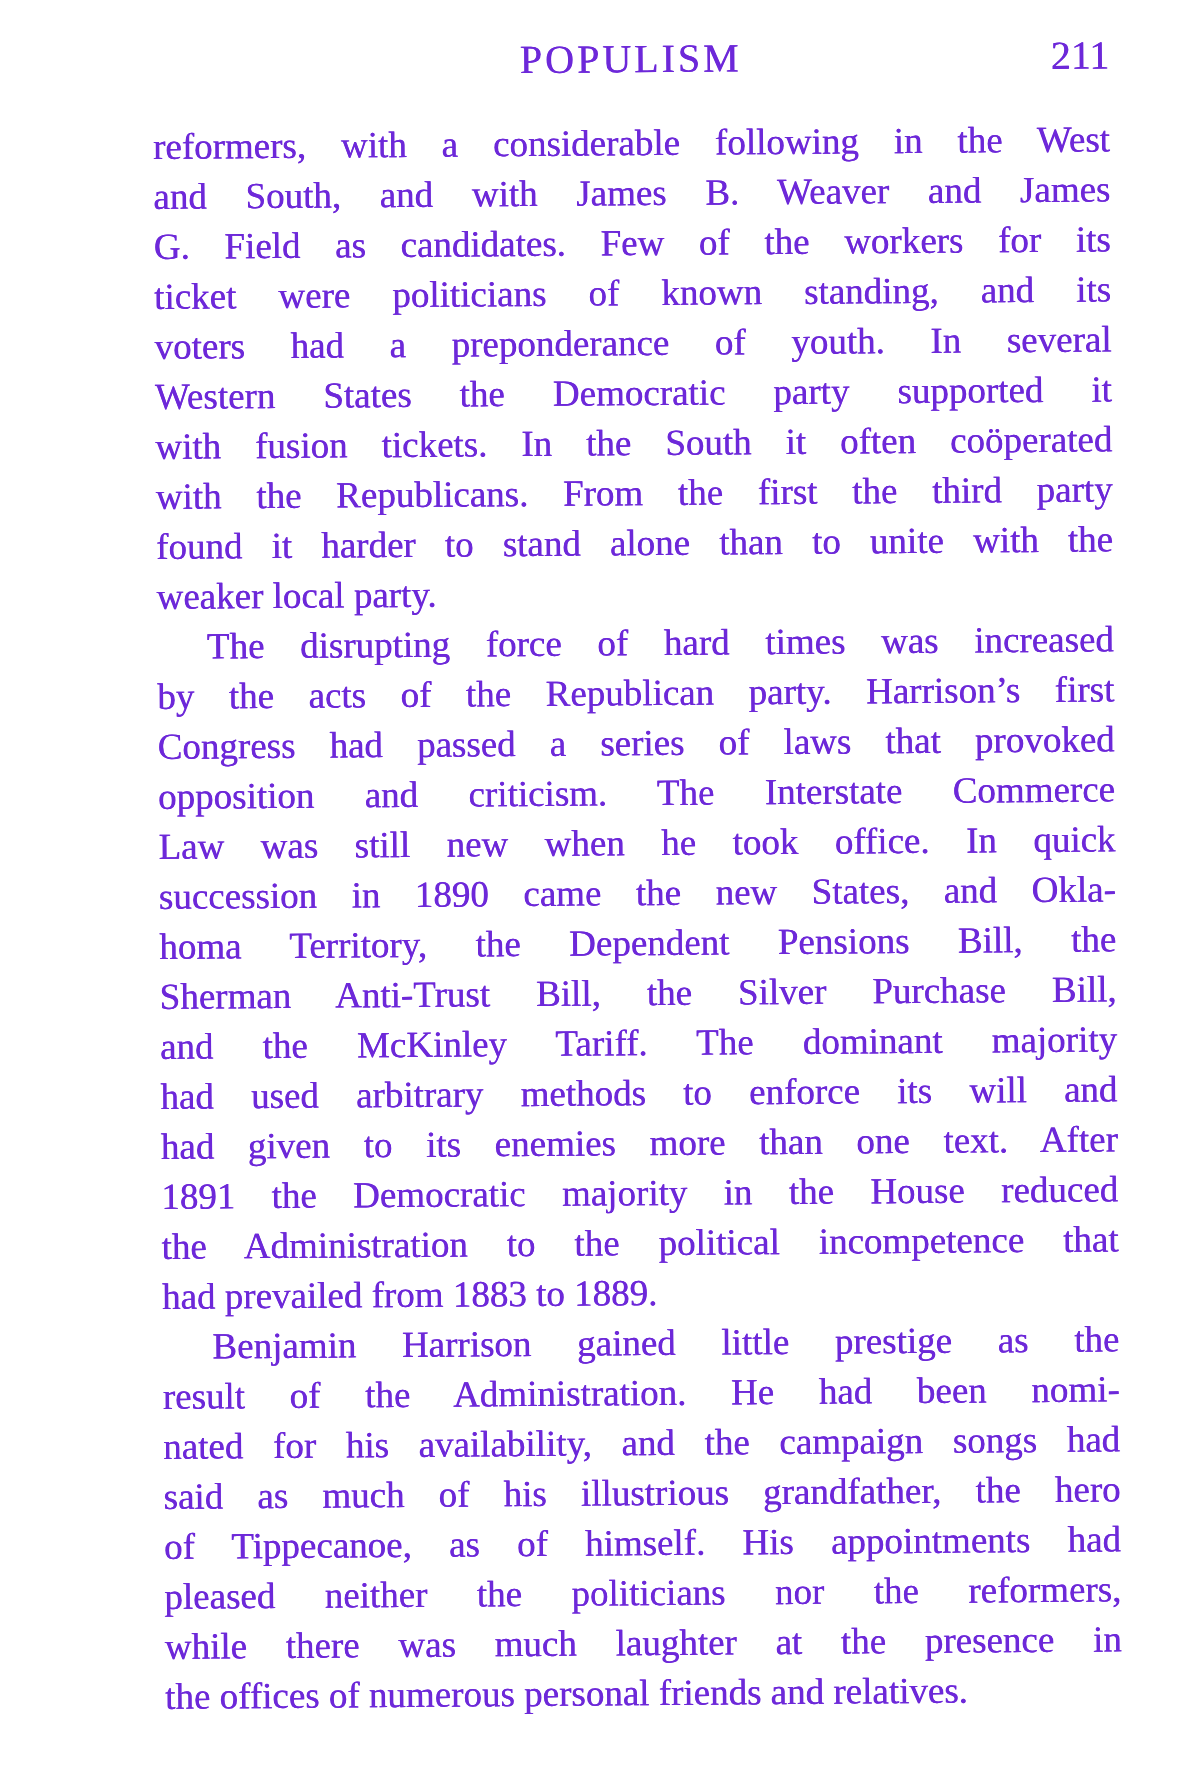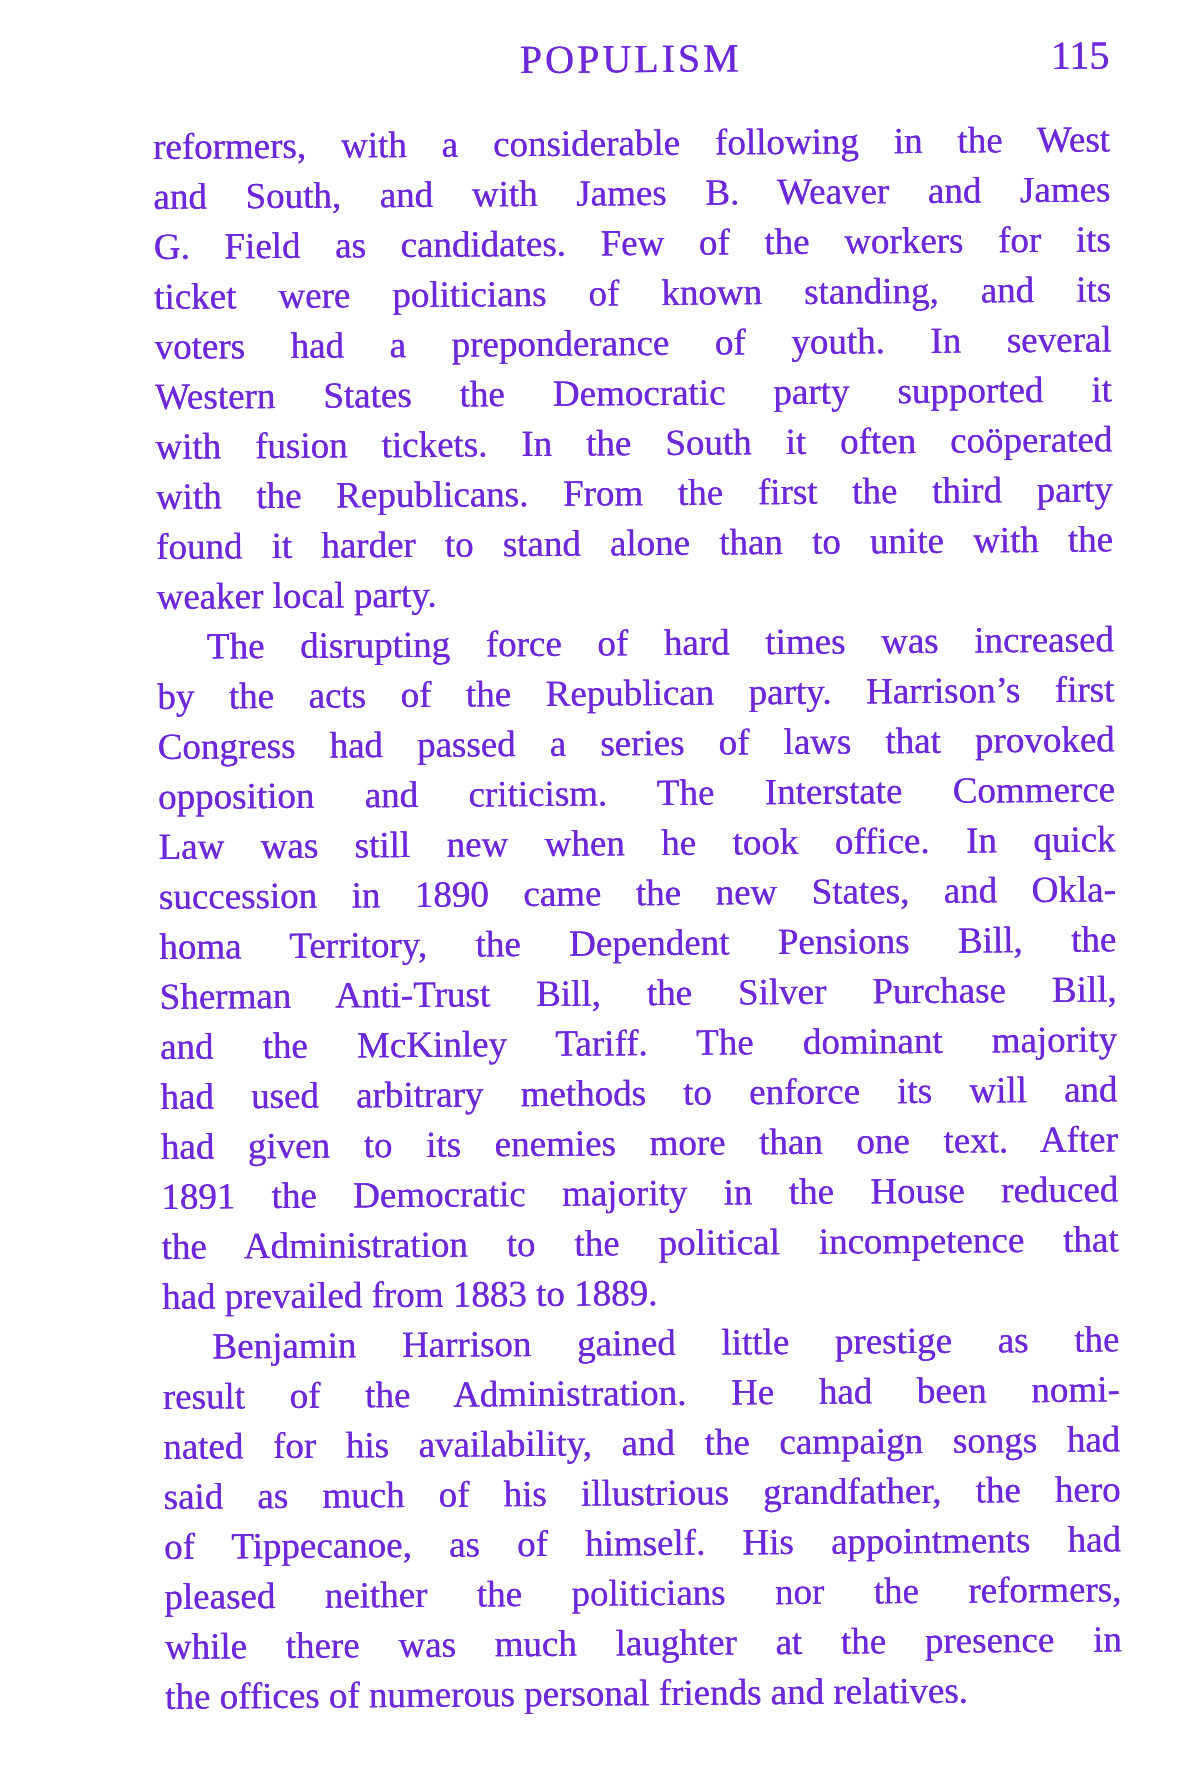--- a/index.html
+++ b/index.html
@@ -67,21 +67,21 @@
     text-align-last: left;
   }
 </style>
 </head>
 <body>
 
 <div class="scan-page">
   <div class="print-block">
     <div class="running-header">
       <span class="running-title">POPULISM</span>
-      <span class="running-pagenum">115</span>
+      <span class="running-pagenum">211</span>
     </div>
     <div class="page-body">
         <div class="paragraph">
           <div class="line">reformers, with a considerable following in the West</div>
           <div class="line">and South, and with James B. Weaver and James</div>
           <div class="line">G. Field as candidates. Few of the workers for its</div>
           <div class="line">ticket were politicians of known standing, and its</div>
           <div class="line">voters had a preponderance of youth. In several</div>
           <div class="line">Western States the Democratic party supported it</div>
           <div class="line">with fusion tickets. In the South it often coöperated</div>

